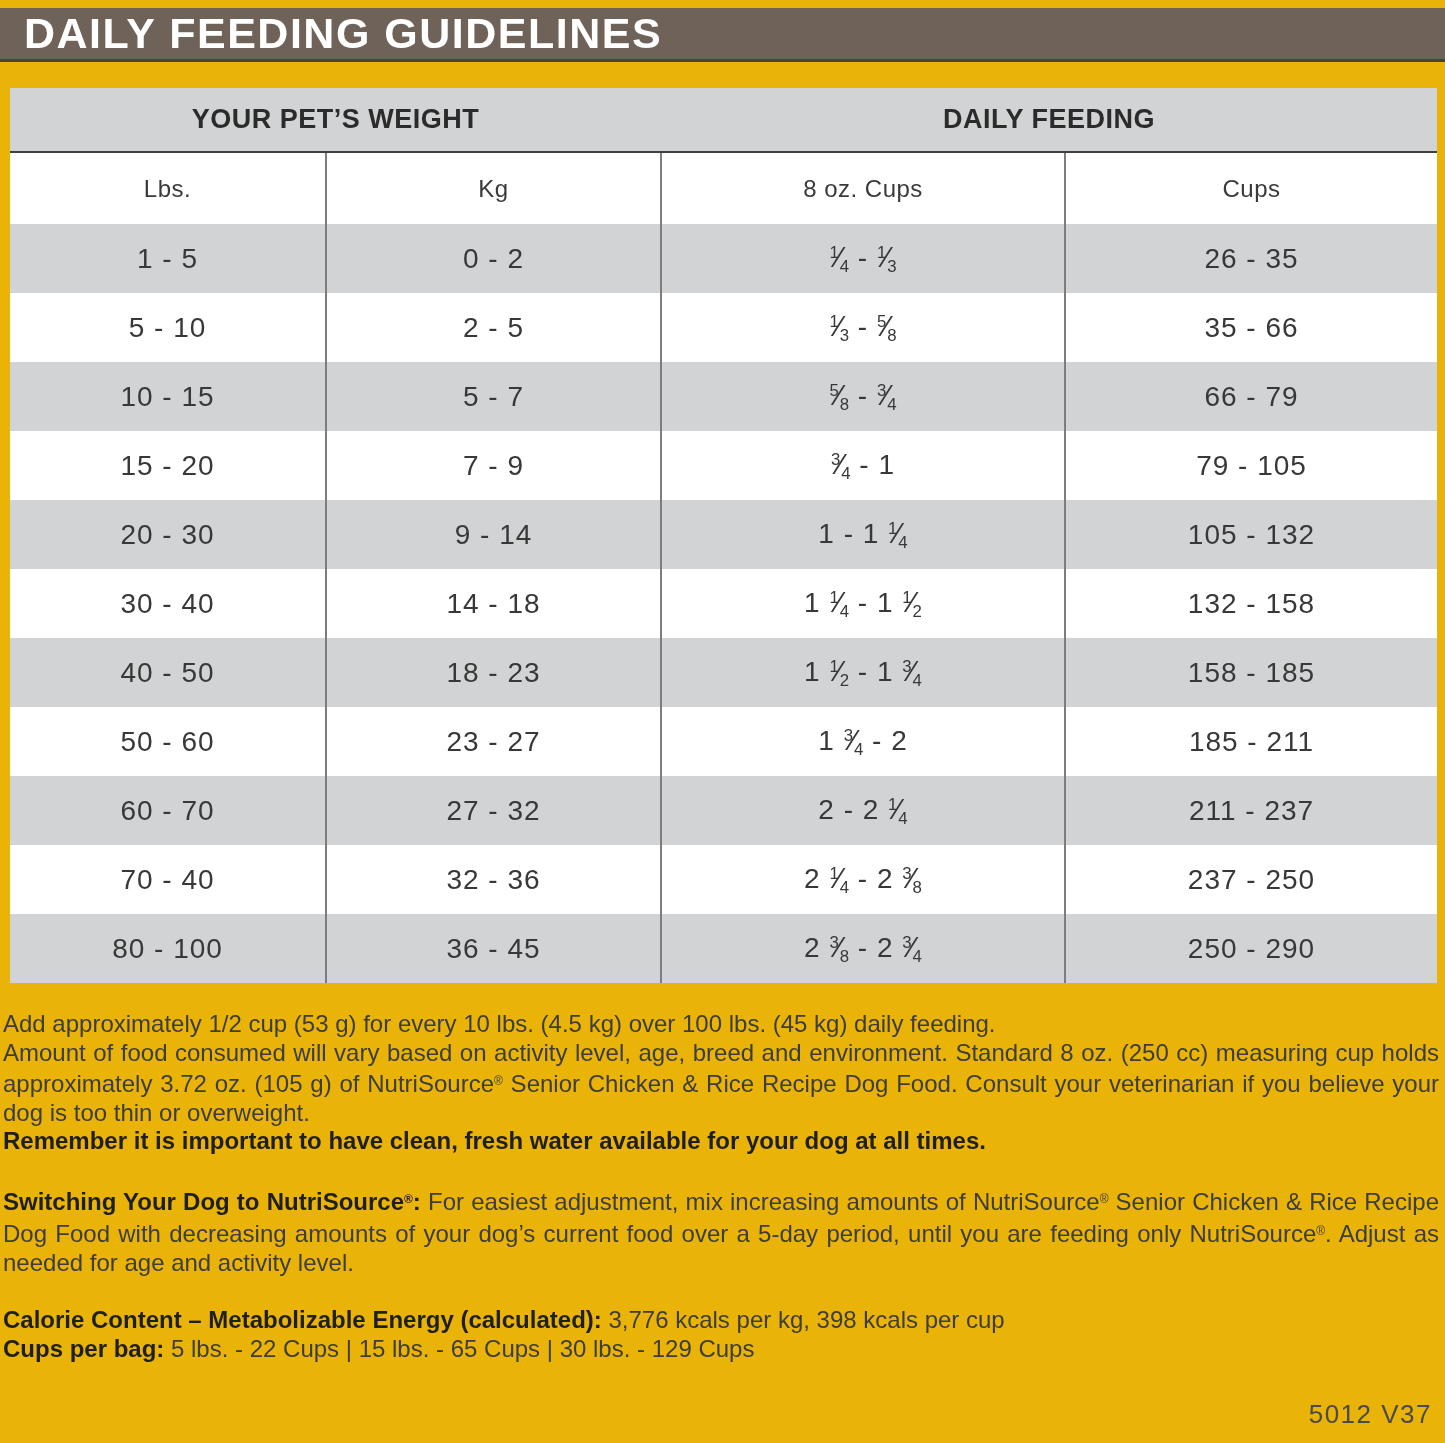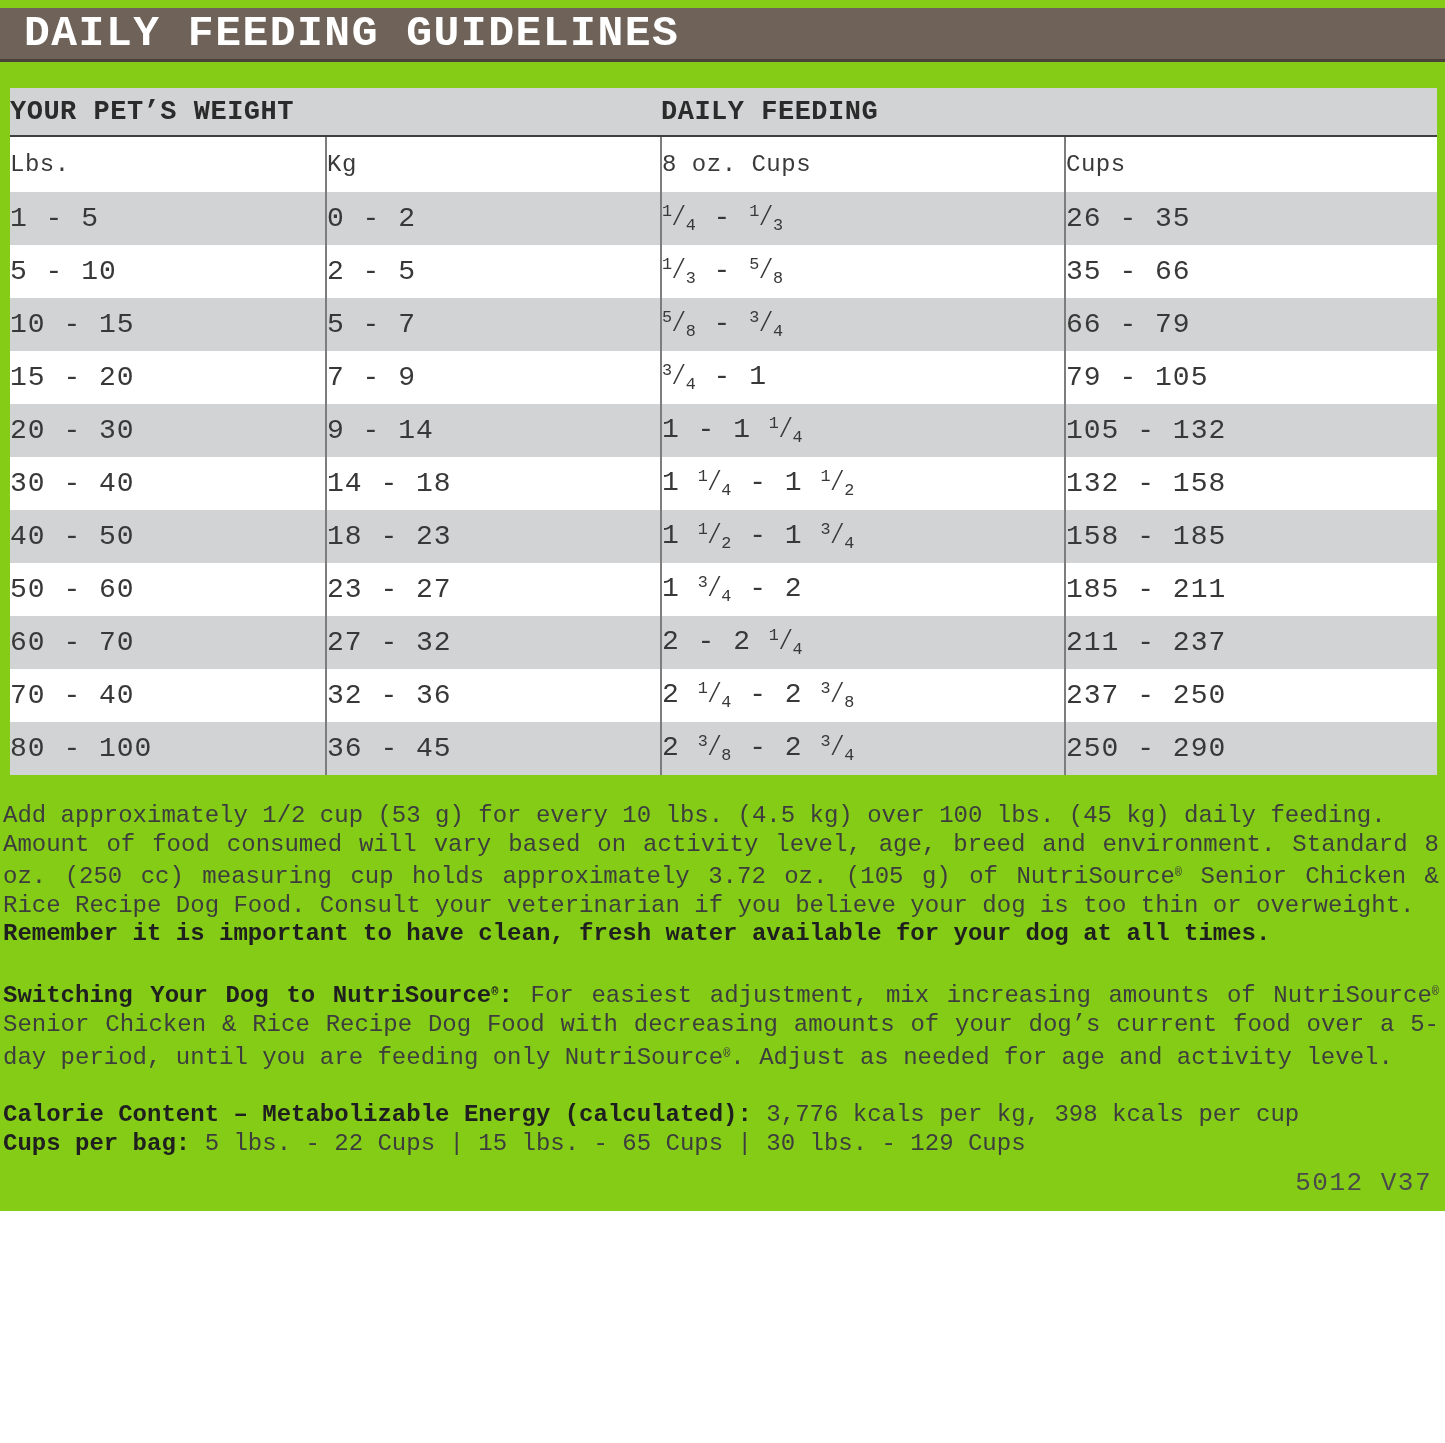--- a/index.html
+++ b/index.html
@@ -1,21 +1,21 @@
 <!DOCTYPE html>
 <html><head>
 <meta charset="utf-8">
 <style>
   html, body { margin: 0; padding: 0; background: #ffffff; }
   .page {
     position: relative;
     width: 1445px;
-    height: 1211px;
-    background: #84cc16;
-    font-family: Liberation Mono, monospace;
+    height: 1443px;
+    background: #eab308;
+    font-family: Liberation Sans, sans-serif;
     color: #3a3a3a;
     overflow: hidden;
   }
   
   .title-bar {
     margin-top: 8px;
     height: 51px;
     background: #6f6359;
     border-bottom: 3px solid #4a413a;
     display: flex;
@@ -30,23 +30,23 @@
     color: #ffffff;
   }
   
   table.feed-table {
     border-collapse: collapse;
     table-layout: fixed;
     width: 1427px;
     margin: 26px 8px 0 10px;
   }
   .feed-table th, .feed-table td {
-    text-align: left;
+    text-align: center;
     vertical-align: middle;
-    padding: 0;
+    padding: 8px;
     font-weight: normal;
   }
   .group-row th {
     background: #d2d3d4;
     height: 47px;
     font-size: 27px;
     font-weight: bold;
     color: #2b2b2b;
     letter-spacing: 0.5px;
     border-bottom: 2px solid #3f3f3f;

